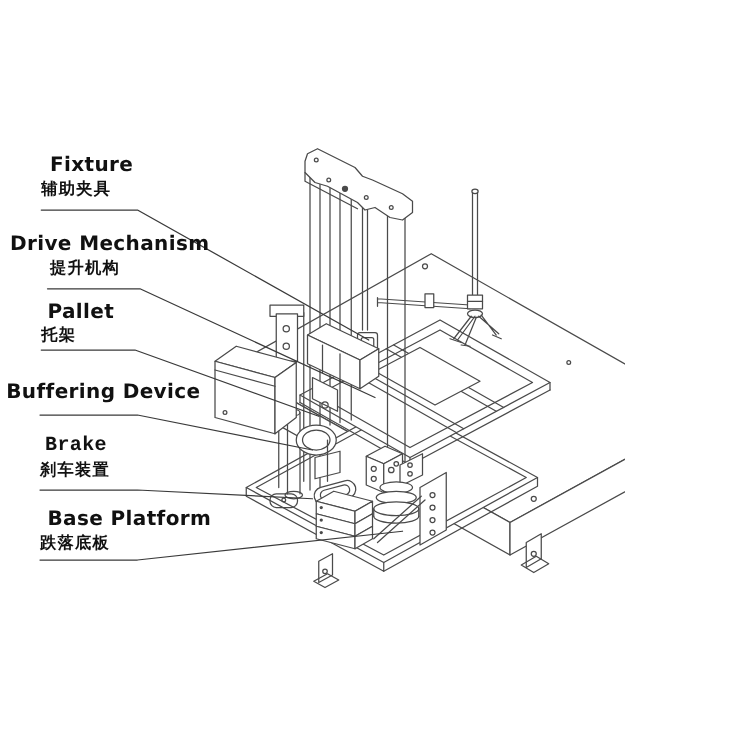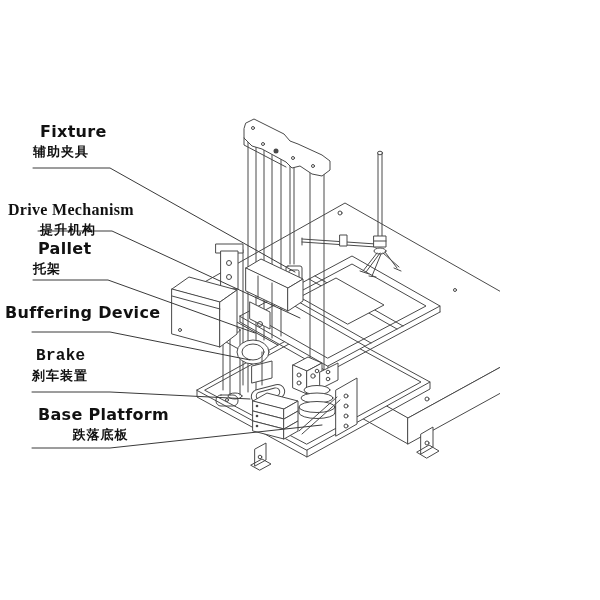--- a/index.html
+++ b/index.html
@@ -12,29 +12,29 @@
     stroke:var(--line-color,#4a4a4a);stroke-width:1;fill:none;
     stroke-linejoin:round;stroke-linecap:round;}
   #machine-svg .solid{fill:#ffffff;}
   #machine-svg .dark{fill:var(--line-color,#4a4a4a);stroke:none;}
   #machine-svg .leader{stroke:#3a3a3a;stroke-width:1;}
   .label{position:absolute;color:var(--text-color,#111111);font-weight:bold;white-space:nowrap;}
   .label .en{font-size:16px;letter-spacing:.3px;line-height:19px;}
   .label .zh{font-size:13px;line-height:22px;letter-spacing:1px;}
   .l-fixture{left:40px;top:122px;}
   .l-fixture .zh{margin-left:-7px;}
-  .l-drive{left:8px;top:200px;font-family:Liberation Serif, serif;}
+  .l-drive{left:8px;top:185px;}
   .l-drive .zh{margin-left:32px;}
   .l-pallet{left:38px;top:239px;}
   .l-pallet .zh{margin-left:-5px;}
   .l-buffer{left:5px;top:287px;margin-top:16px;}
   .l-buffer .zh{margin-left:27px;}
   .l-brake{left:36px;top:347px;font-family:Liberation Mono, monospace;}
   .l-brake .zh{margin-left:-4px;text-align:right;}
-  .l-base{left:38px;top:405px;text-align:center;}
+  .l-base{left:38px;top:405px;}
   .l-base .zh{margin-left:-6px;}
 </style>
 </head>
 <body>
 
 <div class="stage">
 
   <svg id="machine-svg" viewBox="0 0 600 600" xmlns="http://www.w3.org/2000/svg">
 
     <g>

